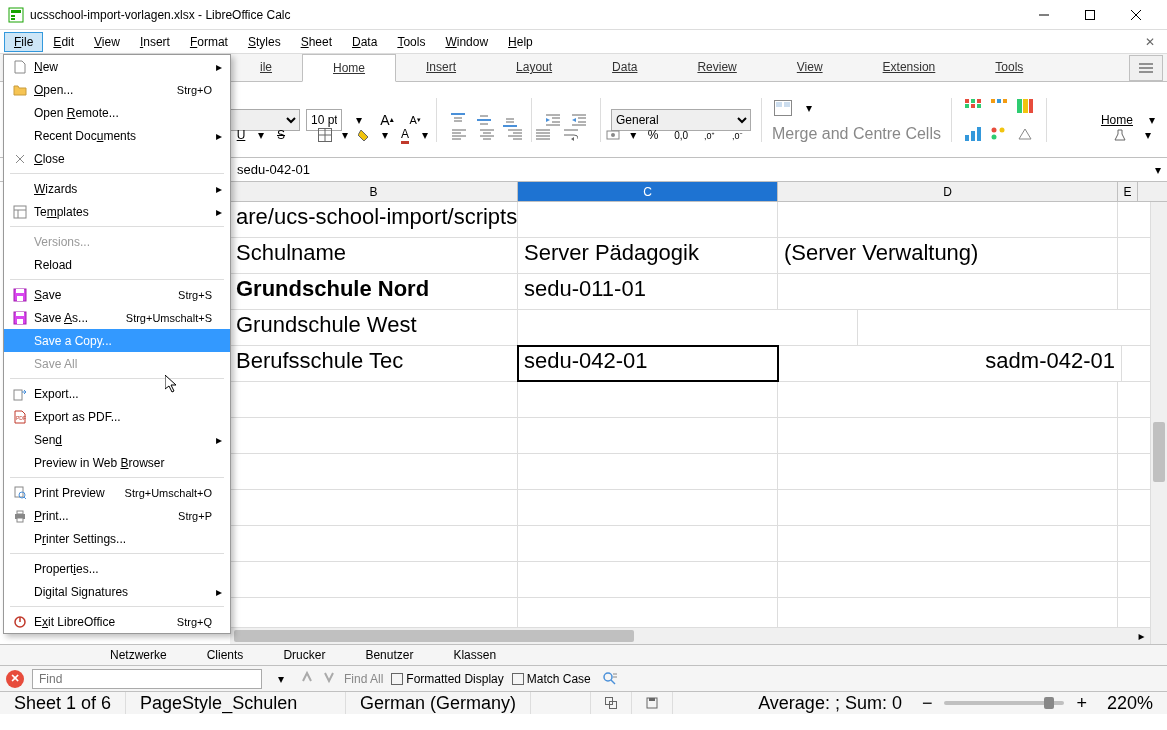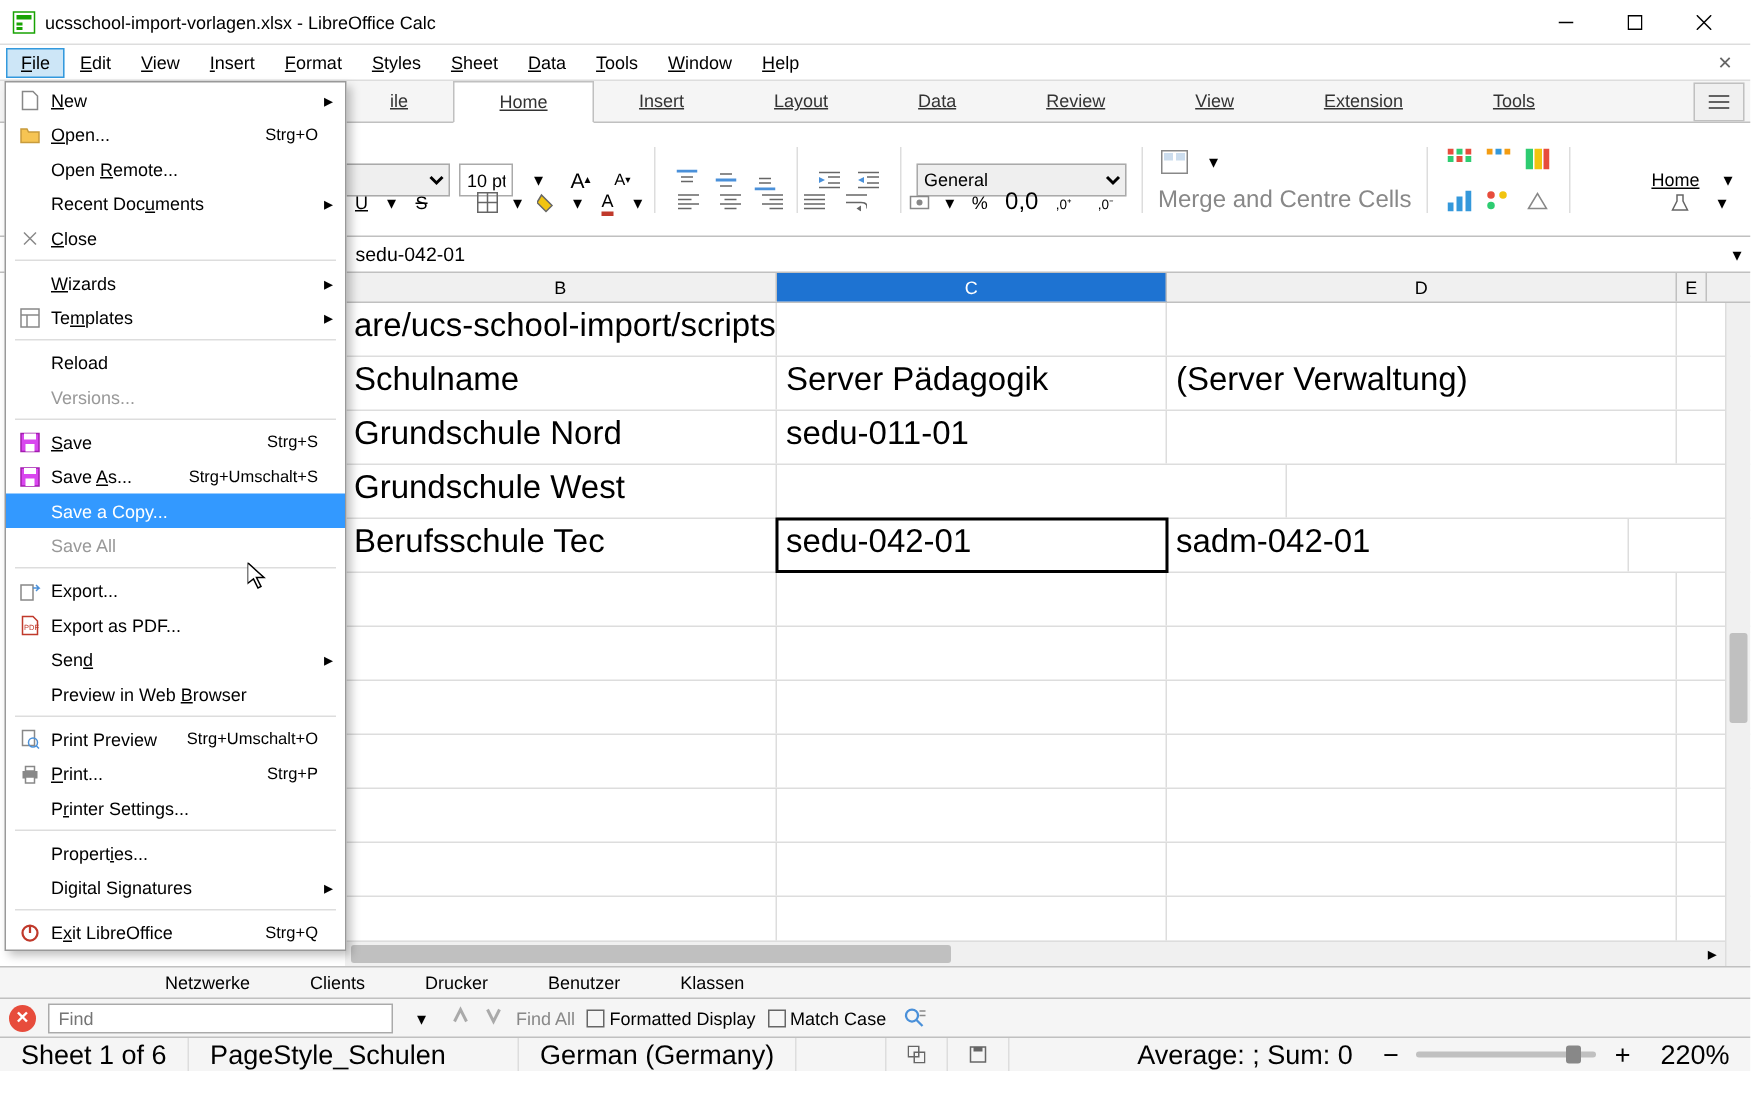--- a/index.html
+++ b/index.html
@@ -351,21 +351,21 @@
     </div>
   <div style="width:8px"></div>
   <div class="tb-icon">
       <svg width="14" height="14">
         <rect x="1" y="3" width="12" height="8" fill="none" stroke="#888"></rect>
         <circle cx="7" cy="7" r="2" fill="#888"></circle>
       </svg>
     </div>
     <span>▾</span>
   <div class="tb-icon">%</div>
-  <div class="tb-icon" style="font-size:16px;">0,0</div>
+  <div class="tb-icon" style="font-size:10px;">0,0</div>
   <div class="tb-icon" style="font-size:9px;">,0⁺</div>
   <div class="tb-icon" style="font-size:9px;">,0⁻</div>
 </div>
 
 <div style="position:absolute; right:8px; top:124px; display:flex; gap:6px; align-items:center;">
   <div class="tb-icon">
       <svg width="14" height="14">
         <path d="M5 2 L5 6 L2 12 L12 12 L9 6 L9 2 Z" fill="none" stroke="#666"></path>
       </svg>
     </div>
@@ -389,32 +389,32 @@
         <div class="cell" style="width: 288px;">are/ucs-school-import/scripts/create_ou</div>
         <div class="cell" style="width: 260px;"></div>
         <div class="cell" style="width: 340px;"></div>
       </div>
       <div class="r">
         <div class="cell" style="width: 288px;">Schulname</div>
         <div class="cell" style="width: 260px;">Server Pädagogik</div>
         <div class="cell" style="width: 340px;">(Server Verwaltung)</div>
       </div>
       <div class="r">
-        <div class="cell" style="width: 288px;">Grundschule Nord</div>
+        <div class="cell" style="width: 288px; font-weight: bold;">Grundschule Nord</div>
         <div class="cell" style="width: 260px;">sedu-011-01</div>
         <div class="cell" style="width: 340px;"></div>
       </div>
       <div class="r">
         <div class="cell" style="width: 288px;">Grundschule West</div>
         <div class="cell" style="width: 340px;"></div>
       </div>
       <div class="r">
         <div class="cell" style="width: 288px;">Berufsschule Tec</div>
         <div class="cell selected" style="width: 260px;">sedu-042-01</div>
-        <div class="cell" style="width: 308px;">sadm-042-01</div>
+        <div class="cell" style="width: 344px; text-align: right;">sadm-042-01</div>
       </div>
       <div class="r">
         <div class="cell" style="width: 288px;"></div>
         <div class="cell" style="width: 260px;"></div>
         <div class="cell" style="width: 340px;"></div>
       </div>
       <div class="r">
         <div class="cell" style="width: 288px;"></div>
         <div class="cell" style="width: 260px;"></div>
         <div class="cell" style="width: 340px;"></div>
@@ -571,28 +571,28 @@
         <svg width="14" height="14">
           <rect x="1" y="1" width="12" height="12" fill="none" stroke="#888"></rect>
           <line x1="1" y1="5" x2="13" y2="5" stroke="#888"></line>
           <line x1="5" y1="5" x2="5" y2="13" stroke="#888"></line>
         </svg>
       </span>
       <span class="mi-label">Te<span class="underline-accel">m</span>plates</span>
       <span class="mi-sub">▸</span>
     </div>
     <div class="sep"></div>
+    <div class="mi disabled">
+      <span class="mi-icon"></span>
+      <span class="mi-label">Versions...</span>
+      <span class="mi-sub"></span>
+    </div>
     <div class="mi">
       <span class="mi-icon"></span>
       <span class="mi-label">Reload</span>
-      <span class="mi-sub"></span>
-    </div>
-    <div class="mi disabled">
-      <span class="mi-icon"></span>
-      <span class="mi-label">Versions...</span>
       <span class="mi-sub"></span>
     </div>
     <div class="sep"></div>
     <div class="mi">
       <span class="mi-icon">
         <svg width="14" height="14">
           <rect x="1" y="1" width="12" height="12" fill="#d946ef" stroke="#a21caf"></rect>
           <rect x="3" y="1" width="8" height="4" fill="#fff"></rect>
           <rect x="4" y="8" width="6" height="5" fill="#fff"></rect>
         </svg>

